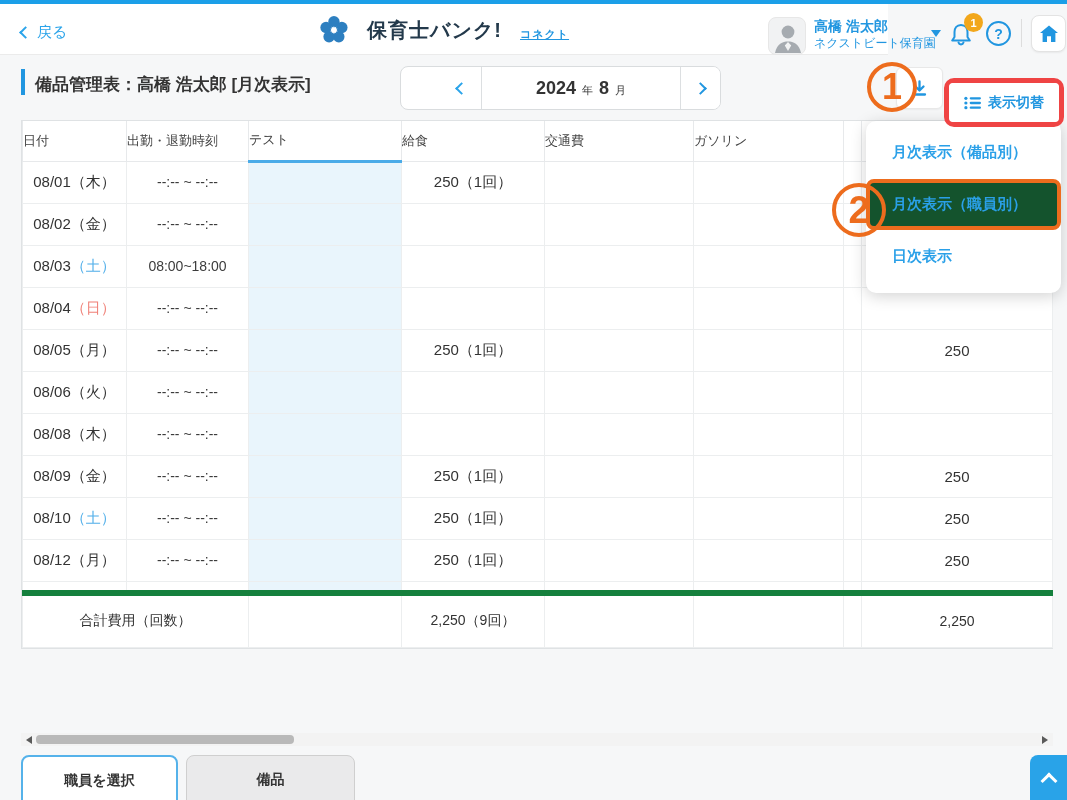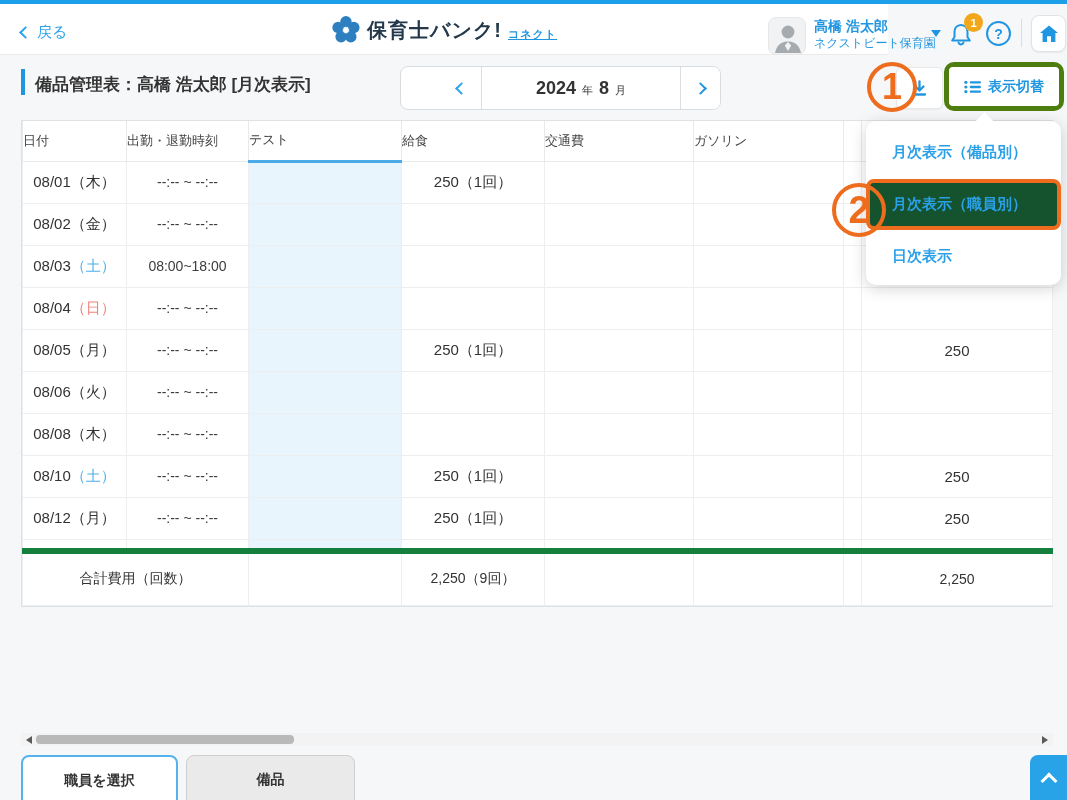--- a/index.html
+++ b/index.html
@@ -8,21 +8,21 @@
   #app { position:relative; width:1067px; height:800px; overflow:hidden; background:#f6f7f8; }
 
   
   .topstrip { position:absolute; left:0; top:0; width:1067px; height:4px; background:#1b9fe8; z-index:20; }
   .appbar { position:absolute; left:0; top:4px; width:888px; height:51px; background:#fff; border-bottom:1px solid #ebebeb; z-index:20; }
   .back-link { position:absolute; left:21px; top:19px; display:flex; align-items:center; gap:7px; color:#2ba4ea; font-size:15px; cursor:pointer; }
   .chev { display:inline-block; width:9px; height:9px; }
   .chev-l { border-left:2.5px solid #2ba4ea; border-bottom:2.5px solid #2ba4ea; transform:rotate(45deg); }
   .chev-r { border-right:2.5px solid #2196e0; border-top:2.5px solid #2196e0; transform:rotate(45deg); }
 
-  .logo { position:absolute; left:50%; top:11px; transform:translateX(-50%); display:flex; align-items:flex-end; gap:6px; }
+  .logo { position:absolute; left:50%; top:11px; transform:translateX(-50%); display:flex; align-items:flex-end; gap:18px; }
   .logo-main { font-size:20px; font-weight:bold; color:#23394b; letter-spacing:1px; line-height:30px; }
   .logo-sub { font-size:11px; font-weight:bold; color:#2196e0; line-height:22px; letter-spacing:1px;text-decoration:underline; }
 
   .avatar { position:absolute; left:768px; top:13px; width:38px; height:38px; border-radius:8px; background:#f1f2f3; border:1px solid #e7e7e7; overflow:hidden; }
   .user-names { position:absolute; left:814px; top:13px; width:118px; color:#2196e0; cursor:pointer; }
   .user-name { font-size:14px; font-weight:bold; line-height:18px; white-space:nowrap; }
   .user-org  { font-size:12px; line-height:16px; white-space:nowrap; }
   .user-caret { position:absolute; left:931px; top:26px; width:0; height:0; border-left:5px solid transparent; border-right:5px solid transparent; border-top:7px solid #2196e0; cursor:pointer; }
   .bell { position:absolute; left:947px; top:17px; width:28px; height:28px; cursor:pointer; }
   .notif-badge { position:absolute; left:964px; top:9px; width:19px; height:19px; border-radius:50%; background:#f2a71b; color:#fff; font-size:11px; font-weight:bold; display:flex; align-items:center; justify-content:center; z-index:21; }
@@ -34,29 +34,29 @@
   .title-accent { position:absolute; left:21px; top:69px; width:4px; height:26px; background:#2196e0; }
   .page-title { position:absolute; left:35px; top:73px; font-size:17px; font-weight:bold; color:#333; }
   .date-nav { position:absolute; left:400px; top:66px; height:44px; display:flex; background:#fff; border:1px solid #d9dcde; border-radius:8px; overflow:hidden;padding-left:41px; }
   .dn-btn { width:39px; display:flex; align-items:center; justify-content:center; cursor:pointer; background:#fff; }
   .dn-mid { width:200px; display:flex; align-items:center; justify-content:center; gap:6px; border-left:1px solid #dcdfe1; border-right:1px solid #dcdfe1; }
   .dn-num { font-size:18px; font-weight:bold; color:#333; }
   .dn-unit { font-size:11px; color:#333; padding-top:4px; }
 
   .download-btn { position:absolute; left:896px; top:67px; width:47px; height:42px; background:#fff; border:1px solid #e8e8e8; border-radius:6px; box-shadow:0 1px 2px rgba(0,0,0,.05); display:flex; align-items:center; justify-content:center; cursor:pointer; z-index:10; }
 
-  .switch-annot { position:absolute; left:944px; top:62px; width:120px; height:49px; border:5px solid #4d7c0f; border-radius:10px; z-index:45; }
+  .switch-annot { position:absolute; left:944px; top:78px; width:120px; height:49px; border:5px solid #ef4444; border-radius:10px; z-index:45; }
   .switch-btn { position:absolute; inset:0; background:#fff; border-radius:4px; display:flex; align-items:center; justify-content:center; gap:7px; color:#2196e0; font-size:14px; font-weight:bold; cursor:pointer; }
 
   .annot-circle { position:absolute; border:4px solid #ed6c1d; border-radius:50%; color:#ed6c1d; font-weight:bold; display:flex; align-items:center; justify-content:center; background:transparent; }
   .circle1 { left:867px; top:62px; width:50px; height:50px; font-size:36px; z-index:46; }
   .circle2 { left:832px; top:183px; width:54px; height:54px; font-size:38px; z-index:50; }
 
   
-  .dropdown { position:absolute; left:866px; top:121px; width:195px; background:#fff; border-radius:10px; box-shadow:0 3px 16px rgba(0,0,0,.18); padding:5px 0 2px 0; z-index:40; }
+  .dropdown { position:absolute; left:866px; top:121px; width:195px; background:#fff; border-radius:10px; box-shadow:0 3px 16px rgba(0,0,0,.18); padding:5px 0 10px 0; z-index:40; }
   .dd-caret { position:absolute; top:-6px; left:112px; width:13px; height:13px; background:#fff; transform:rotate(45deg); }
   .dd-item { height:53px; display:flex; align-items:center; padding-left:26px; color:#2aa0e8; font-size:15px; font-weight:600; cursor:pointer; }
   .dd-hl { background:#14532d; border:4px solid #ed6c1d; border-radius:8px; padding-left:22px; height:51px; }
 
   
   .table-wrap { position:absolute; left:21px; top:120px; width:1032px; background:#fff; border:1px solid #dfe2e4; z-index:1; }
   table { border-collapse:collapse; width:1030px; table-layout:fixed; }
   col.c0{width:104px} col.c1{width:122px} col.c2{width:153px} col.c3{width:143px}
   col.c4{width:149px} col.c5{width:150px} col.c6{width:18px}  col.c7{width:191px}
   th { height:40px; font-size:13px; font-weight:500; color:#444; border:1px solid #e7e9eb; border-top:none; background:#fff; text-align:left; }
@@ -287,20 +287,30 @@
             <td><span>08/08</span><span>（木）</span></td>
             <td class="cell-time">--:-- ~ --:--</td>
             <td class="cell-test"></td>
             <td></td>
             <td></td>
             <td></td>
             <td></td>
             <td></td>
           </tr>
           <tr>
+            <td><span>08/09</span><span>（金）</span></td>
+            <td class="cell-time">--:-- ~ --:--</td>
+            <td class="cell-test"></td>
+            <td>250（1回）</td>
+            <td></td>
+            <td></td>
+            <td></td>
+            <td>250</td>
+          </tr>
+          <tr>
             <td><span>08/10</span><span class="wd-sat">（土）</span></td>
             <td class="cell-time">--:-- ~ --:--</td>
             <td class="cell-test"></td>
             <td>250（1回）</td>
             <td></td>
             <td></td>
             <td></td>
             <td>250</td>
           </tr>
           <tr>

